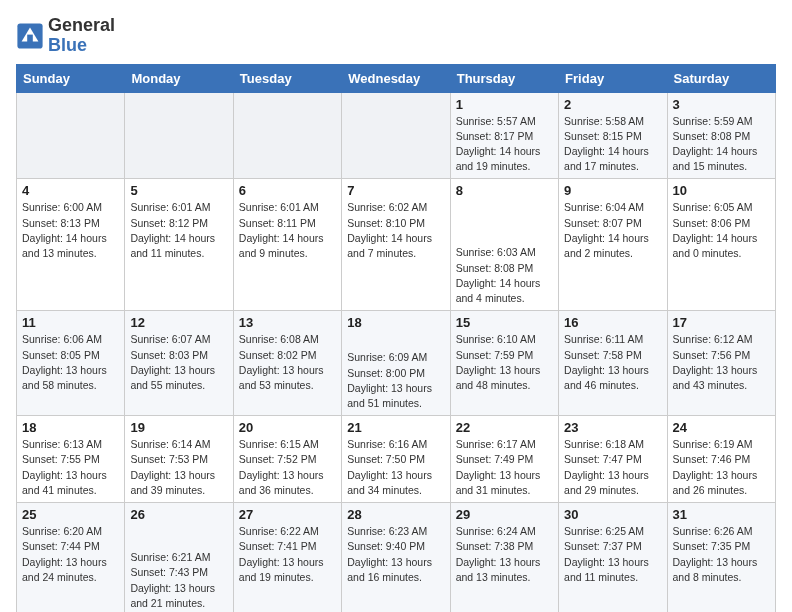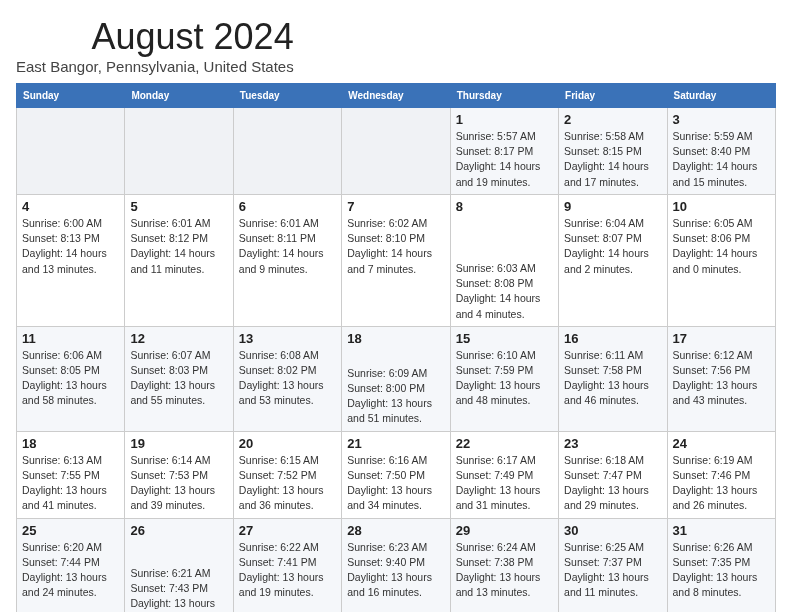--- a/index.html
+++ b/index.html
@@ -46,21 +46,21 @@
     table {
       width: 100%;
       border-collapse: collapse;
       font-size: 11px;
     }
     thead tr th {
       background-color: #3a72b8;
       color: #fff;
       text-align: left;
       padding: 6px 6px;
-      font-size: 10px;
+      font-size: 13px;
       font-weight: bold;
       border: 1px solid #3a72b8;
     }
     tbody tr td {
       border: 1px solid #ccc;
       vertical-align: top;
       padding: 4px 5px;
       min-height: 80px;
       height: 82px;
       width: 108px;
@@ -85,23 +85,30 @@
       line-height: 1.45;
     }
     .empty-cell {
       background: #f0f2f5 !important;
     }
   </style>
 </head>
 <body>
 
 <div class="header-section">
-  <div class="title-block">
-    <div class="calendar-title">August 2024</div>
-    <div class="calendar-subtitle">East Bangor, Pennsylvania, United States</div>
+  <div class="logo">
+    <svg class="logo-icon" viewBox="0 0 40 40">
+      <rect x="2" y="2" width="36" height="36" rx="4" fill="#3a72b8"></rect>
+      <polygon points="20,8 32,28 8,28" fill="white"></polygon>
+      <rect x="16" y="18" width="8" height="14" fill="#3a72b8"></rect>
+    </svg>
+    <div class="logo-text">
+      <div>General</div>
+      <div style="color:#3a72b8;">Blue</div>
+    </div>
   </div>
 </div>
 
 <table>
   <thead>
     <tr>
     <th>Sunday</th>
         <th>Monday</th>
         <th>Tuesday</th>
         <th>Wednesday</th>
@@ -126,21 +133,21 @@
         <td>
           <span class="day-num">2</span>
           <div class="day-info" style="white-space: pre-line;">Sunrise: 5:58 AM
 Sunset: 8:15 PM
 Daylight: 14 hours
 and 17 minutes.</div>
         </td>
         <td>
           <span class="day-num">3</span>
           <div class="day-info" style="white-space: pre-line;">Sunrise: 5:59 AM
-Sunset: 8:40 PM
+Sunset: 8:08 PM
 Daylight: 14 hours
 and 15 minutes.</div>
         </td>
       </tr>
       <tr>
         <td>
           <span class="day-num">4</span>
           <div class="day-info" style="white-space: pre-line;">Sunrise: 6:00 AM
 Sunset: 8:13 PM
 Daylight: 14 hours

